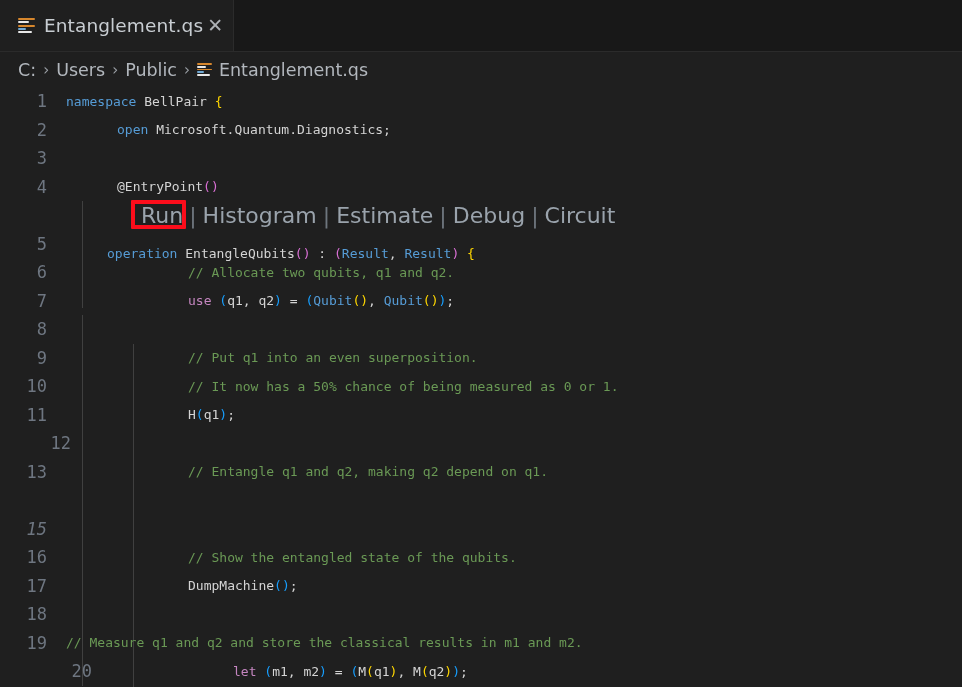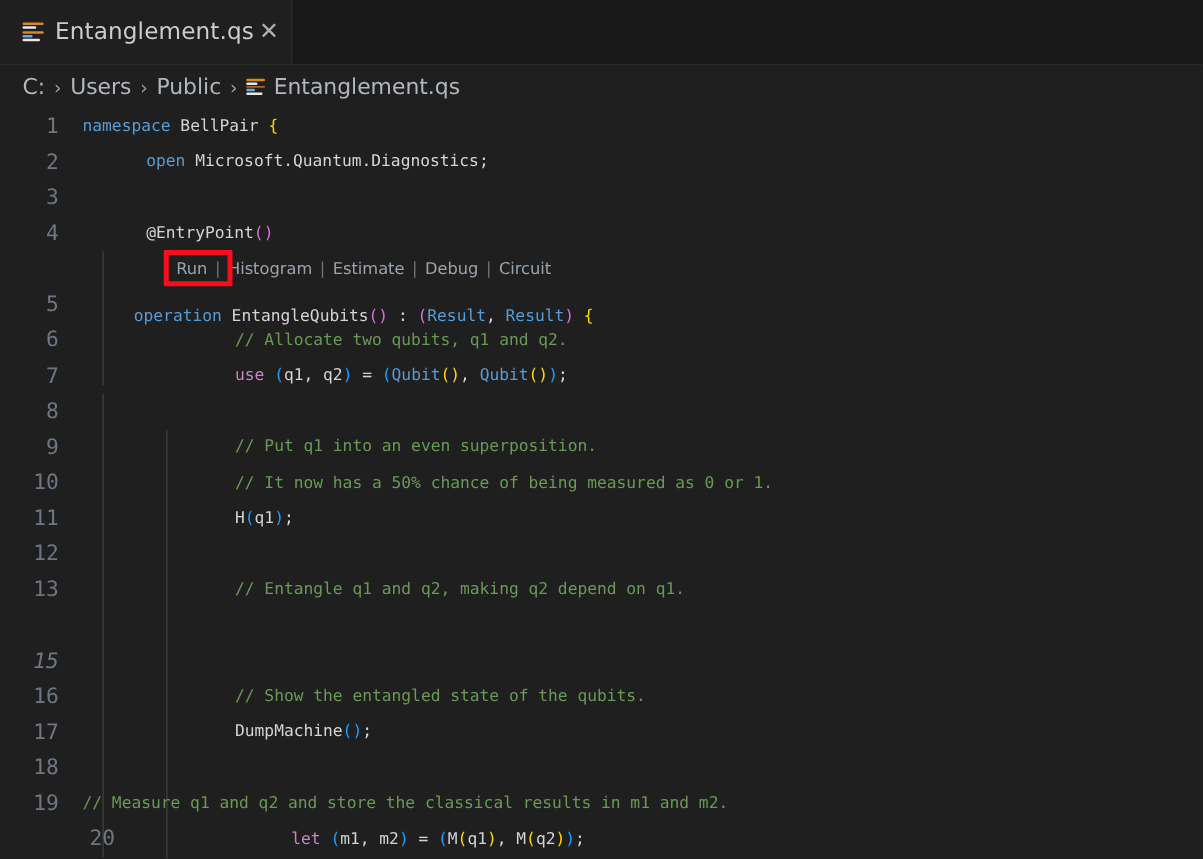--- a/index.html
+++ b/index.html
@@ -134,21 +134,21 @@
   .b3      { color: #179fff; }   
   .punct   { color: #d4d4d4; }
 
   
   .codelens {
     position: absolute;
     height: 28.5px;
     display: flex;
     align-items: center;
     padding-left: 141px;
-    font-size: 13px;
+    font-size: 22px;
     color: #919aa3;
     font-family: "DejaVu Sans", "Liberation Sans", sans-serif;
   }
   .lens-item { color: #9aa3ac; }
   .lens-item.run { color: #9aa3ac; }
   .lens-sep { color: #6e767e; margin: 0 6px; }
 
   
   .highlight-box {
     position: absolute;
@@ -258,21 +258,21 @@
   <div class="row" style="top:285px;">
     <span class="lineno">10</span>
     <span class="code cmt" style="margin-left:122px;">// It now has a 50% chance of being measured as 0 or 1.</span>
   </div>
 
   <div class="row" style="top:313.5px;">
     <span class="lineno">11</span>
     <span class="code" style="margin-left:122px;"><span class="ident">H</span><span class="b3">(</span><span class="ident">q1</span><span class="b3">)</span><span class="punct">;</span></span>
   </div>
 
-  <div class="row" style="top:342px;">
+  <div class="row" style="top:342px;padding-left:24px;">
     <span class="lineno">12</span>
   </div>
 
   <div class="row" style="top:370.5px;">
     <span class="lineno">13</span>
     <span class="code cmt" style="margin-left:122px;">// Entangle q1 and q2, making q2 depend on q1.</span>
   </div>
 
 
   <div class="row" style="top:427.5px;font-style:italic;">

